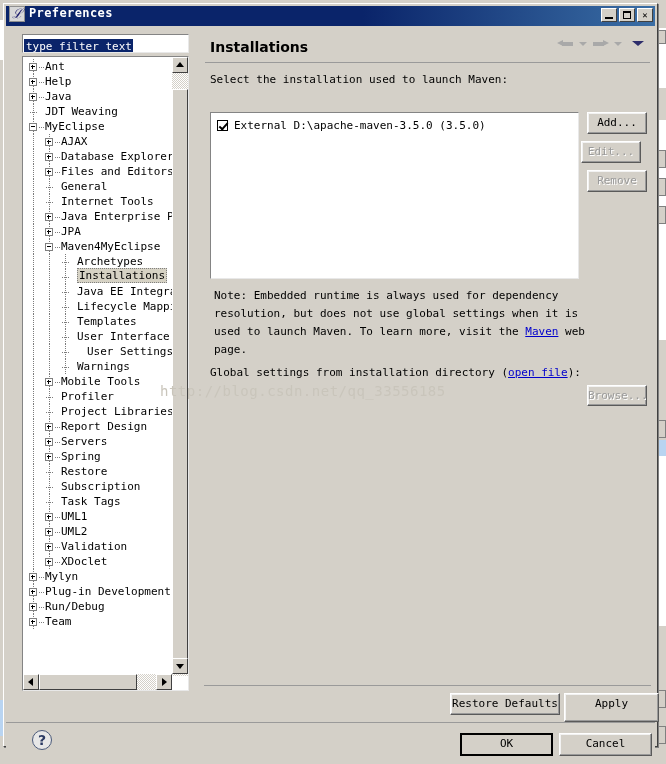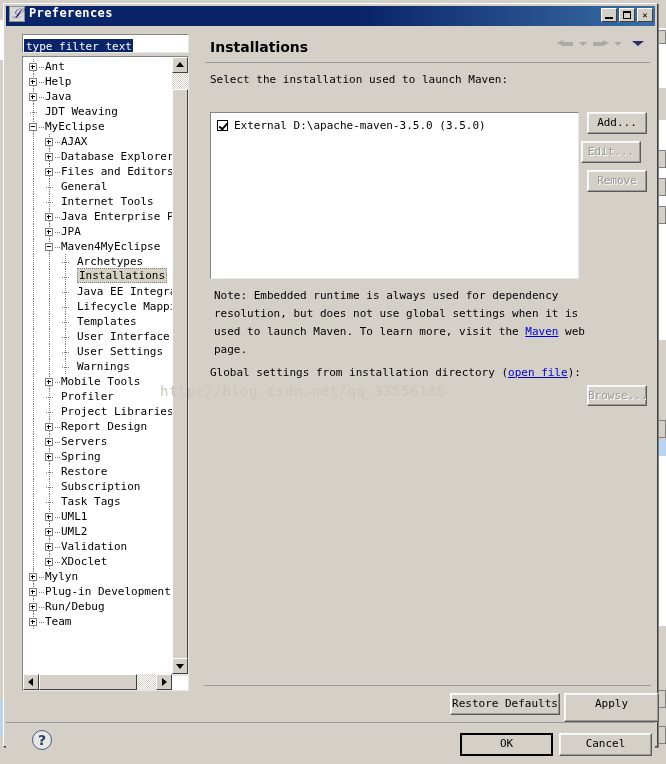--- a/index.html
+++ b/index.html
@@ -676,21 +676,21 @@
               <span class="tvline" style="left: 26px; top: 0px; height: 15px;"></span>
               <span class="tvline" style="left: 42px; top: 0px; height: 15px;"></span>
               <span class="tdash" style="left: 39px;"></span>
               <span class="tlabel" style="left: 54px;">User Interface</span>
             </div>
             <div class="trow">
               <span class="tvline" style="left: 10px; top: 0px; height: 15px;"></span>
               <span class="tvline" style="left: 26px; top: 0px; height: 15px;"></span>
               <span class="tvline" style="left: 42px; top: 0px; height: 15px;"></span>
               <span class="tdash" style="left: 39px;"></span>
-              <span class="tlabel" style="left: 54px; text-align: right;">User Settings</span>
+              <span class="tlabel" style="left: 64px; text-align: right;">User Settings</span>
             </div>
             <div class="trow">
               <span class="tvline" style="left: 10px; top: 0px; height: 15px;"></span>
               <span class="tvline" style="left: 26px; top: 0px; height: 15px;"></span>
               <span class="tvline" style="left: 42px; top: 0px; height: 15px;"></span>
               <span class="tdash" style="left: 39px;"></span>
               <span class="tlabel" style="left: 54px;">Warnings</span>
             </div>
             <div class="trow">
               <span class="tvline" style="left: 10px; top: 0px; height: 15px;"></span>

